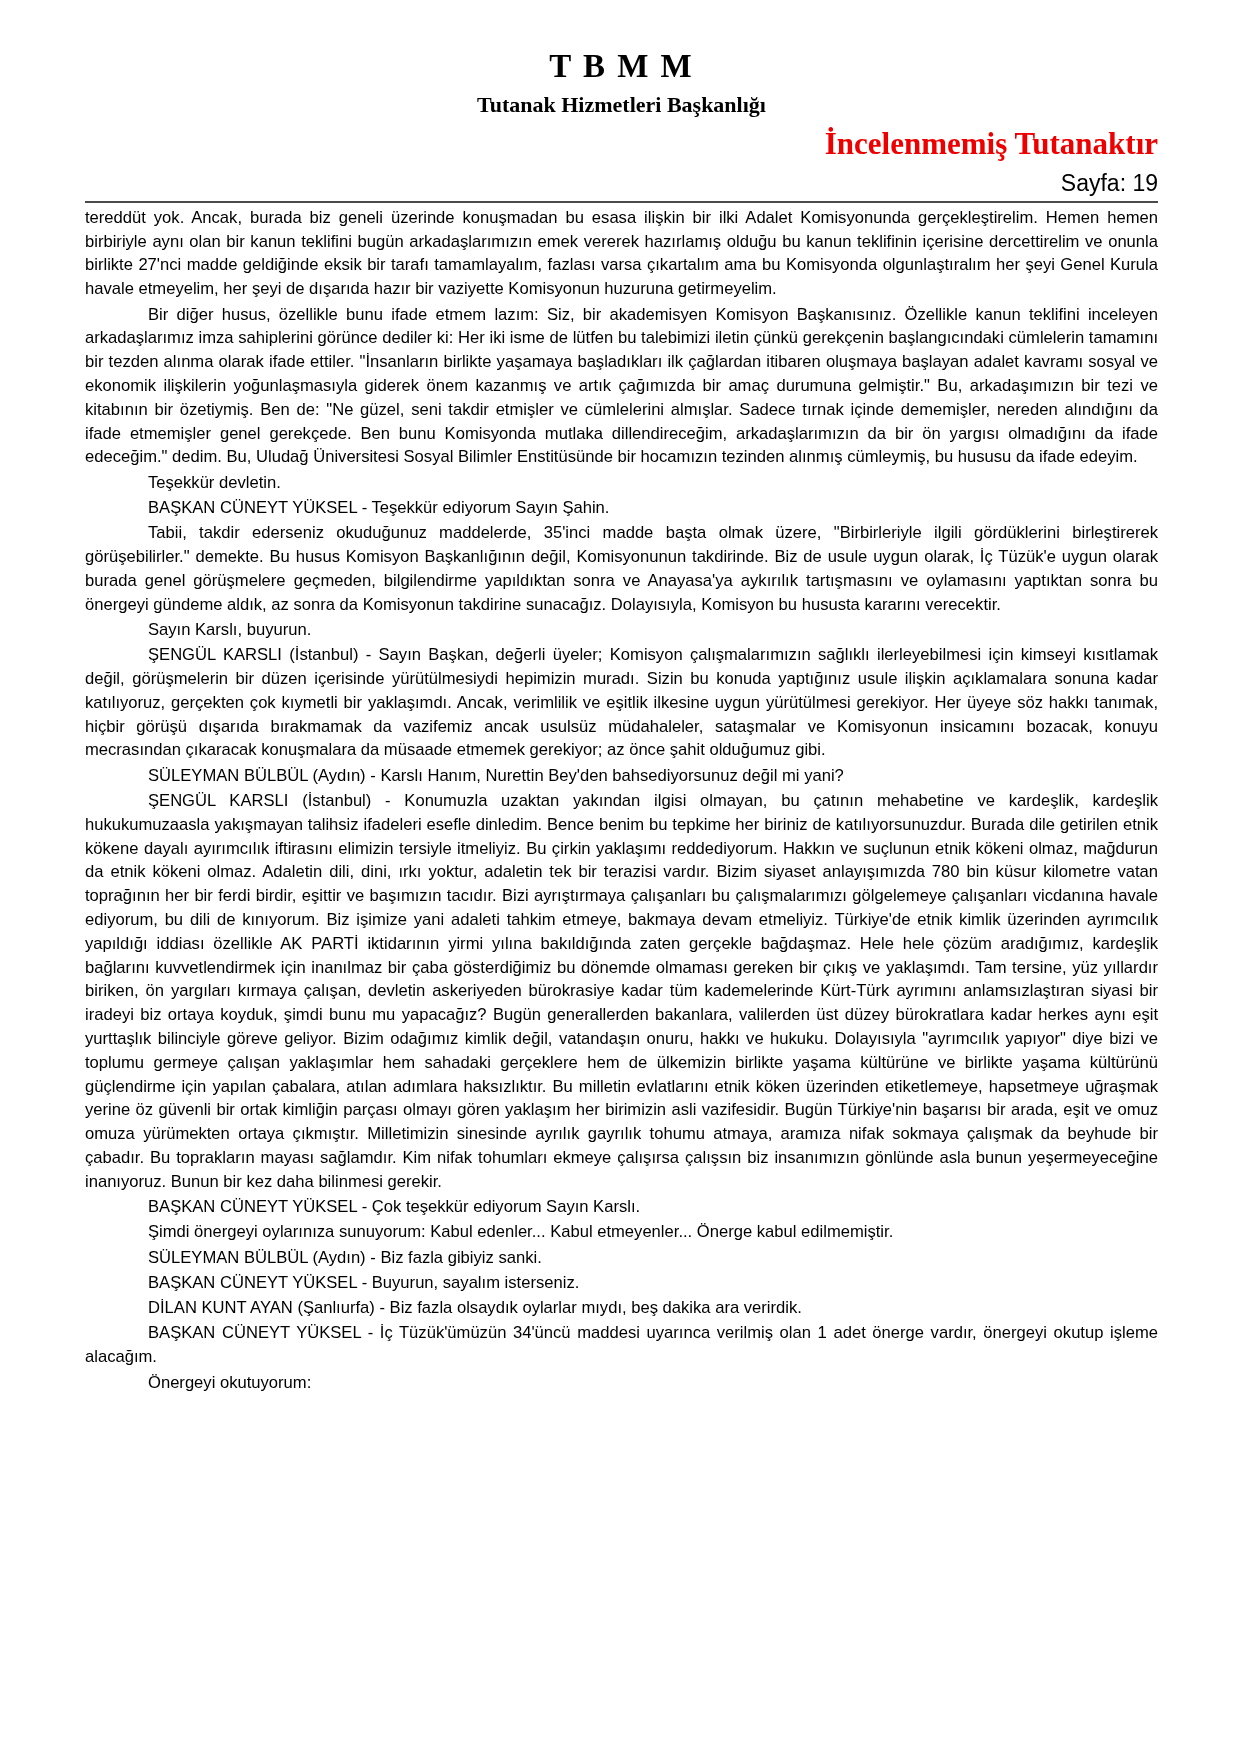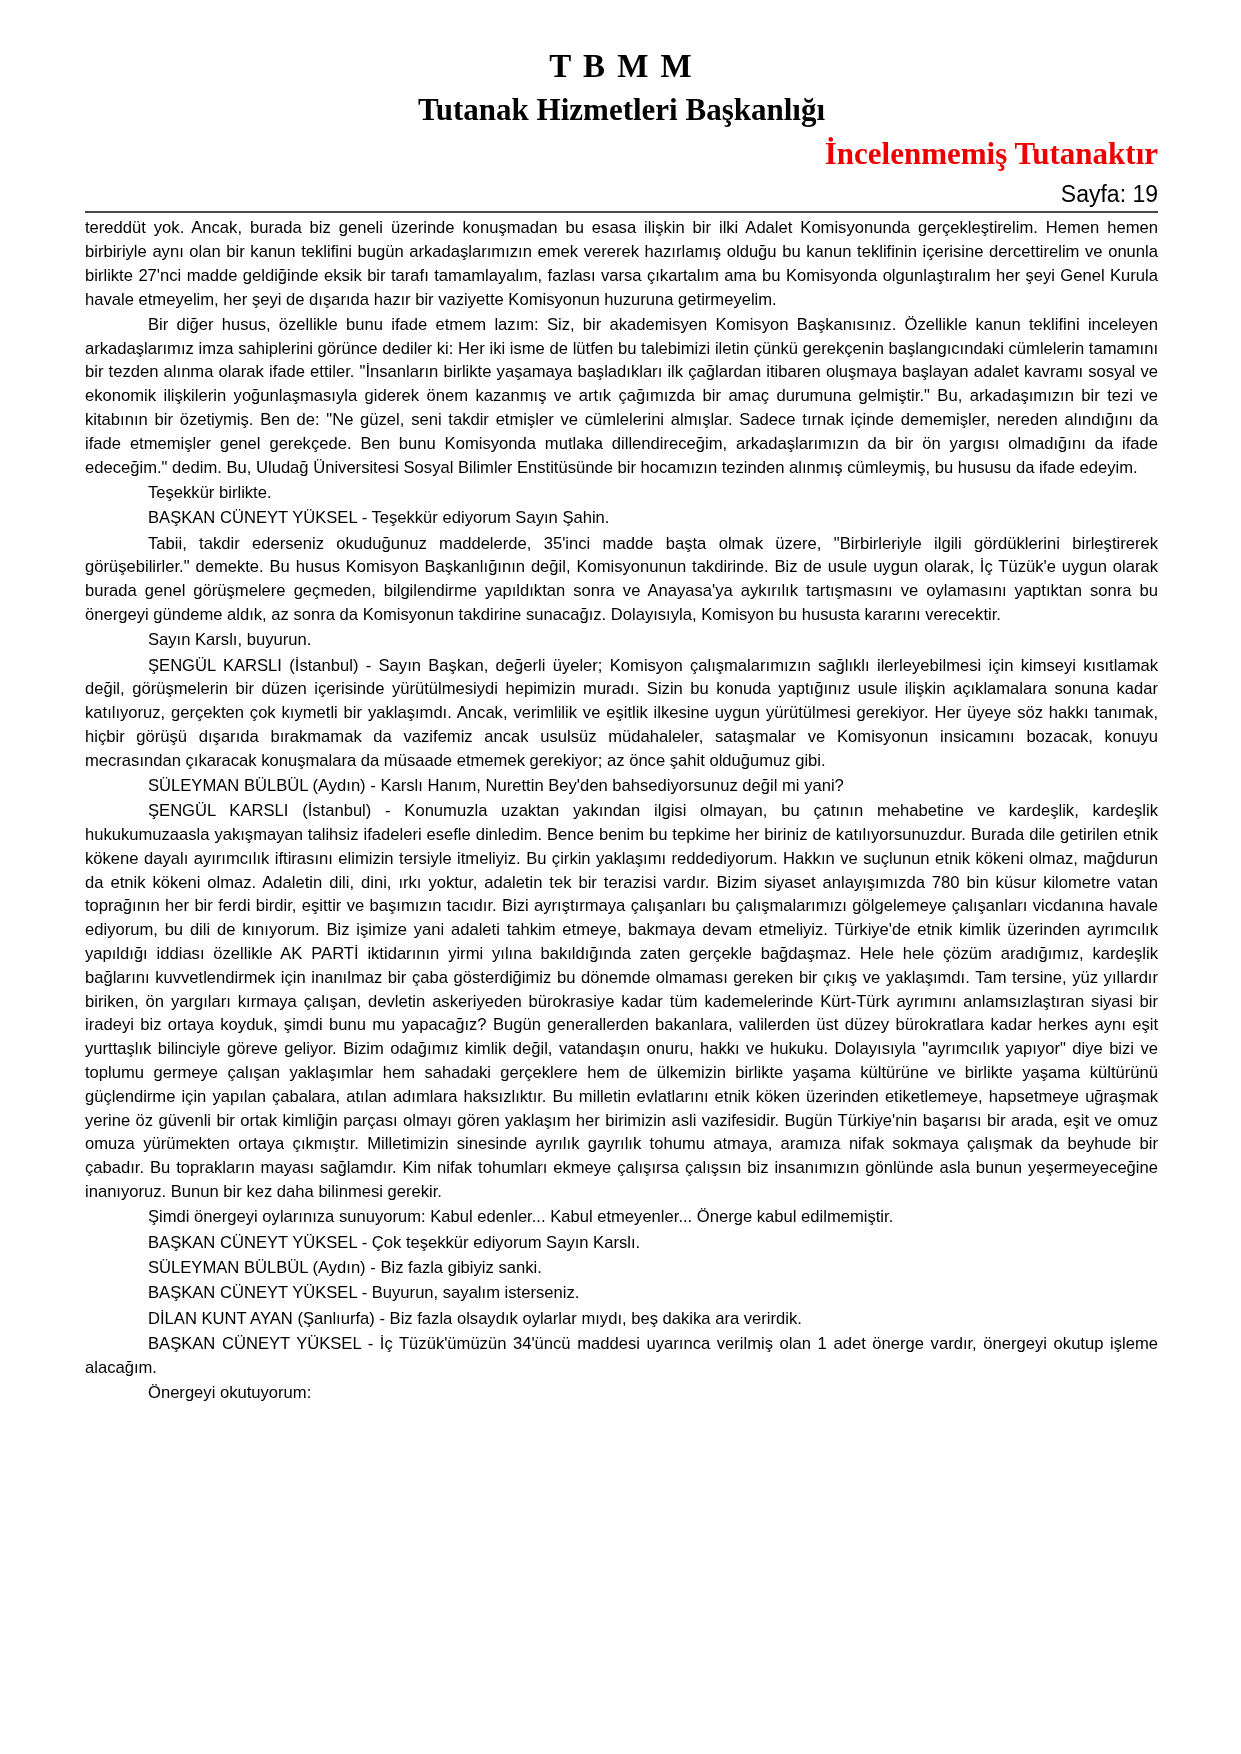--- a/index.html
+++ b/index.html
@@ -11,21 +11,21 @@
     box-sizing: border-box;
     padding: 40px 83px 0 85px;
     overflow: hidden;
   }
   .doc-header { text-align: center; font-family: "Liberation Serif", "DejaVu Serif", serif; color: #000000; }
   .doc-header .org {
     font-size: 33px; font-weight: bold; letter-spacing: 2px; line-height: 1.1;
     margin: 8px 0 8px 0;
   }
   .doc-header .dept {
-    font-size: 31px; font-weight: bold; line-height: 1.15;
+    font-size: 22px; font-weight: bold; line-height: 1.15;
     margin: 0 0 8px 0;
   }
   .doc-header .status {
     font-size: 31px; font-weight: bold; line-height: 1.15;
     color: #ee0000;
     margin: 0;
     text-align: right;
   }
   .page-number {
     text-align: right;
@@ -62,29 +62,29 @@
     <div class="status">İncelenmemiş Tutanaktır</div>
   </div>
 
   <div class="page-number">Sayfa: 19</div>
 
   <hr class="header-rule">
 
   <div class="body-text">
     <p>tereddüt yok. Ancak, burada biz geneli üzerinde konuşmadan bu esasa ilişkin bir ilki Adalet Komisyonunda gerçekleştirelim. Hemen hemen birbiriyle aynı olan bir kanun teklifini bugün arkadaşlarımızın emek vererek hazırlamış olduğu bu kanun teklifinin içerisine dercettirelim ve onunla birlikte 27'nci madde geldiğinde eksik bir tarafı tamamlayalım, fazlası varsa çıkartalım ama bu Komisyonda olgunlaştıralım her şeyi Genel Kurula havale etmeyelim, her şeyi de dışarıda hazır bir vaziyette Komisyonun huzuruna getirmeyelim.</p>
     <p class="ind">Bir diğer husus, özellikle bunu ifade etmem lazım: Siz, bir akademisyen Komisyon Başkanısınız. Özellikle kanun teklifini inceleyen arkadaşlarımız imza sahiplerini görünce dediler ki: Her iki isme de lütfen bu talebimizi iletin çünkü gerekçenin başlangıcındaki cümlelerin tamamını bir tezden alınma olarak ifade ettiler. "İnsanların birlikte yaşamaya başladıkları ilk çağlardan itibaren oluşmaya başlayan adalet kavramı sosyal ve ekonomik ilişkilerin yoğunlaşmasıyla giderek önem kazanmış ve artık çağımızda bir amaç durumuna gelmiştir." Bu, arkadaşımızın bir tezi ve kitabının bir özetiymiş. Ben de: "Ne güzel, seni takdir etmişler ve cümlelerini almışlar. Sadece tırnak içinde dememişler, nereden alındığını da ifade etmemişler genel gerekçede. Ben bunu Komisyonda mutlaka dillendireceğim, arkadaşlarımızın da bir ön yargısı olmadığını da ifade edeceğim." dedim. Bu, Uludağ Üniversitesi Sosyal Bilimler Enstitüsünde bir hocamızın tezinden alınmış cümleymiş, bu hususu da ifade edeyim.</p>
-    <p class="ind">Teşekkür birlikte.</p>
+    <p class="ind">Teşekkür devletin.</p>
     <p class="ind">BAŞKAN CÜNEYT YÜKSEL - Teşekkür ediyorum Sayın Şahin.</p>
     <p class="ind">Tabii, takdir ederseniz okuduğunuz maddelerde, 35'inci madde başta olmak üzere, "Birbirleriyle ilgili gördüklerini birleştirerek görüşebilirler." demekte. Bu husus Komisyon Başkanlığının değil, Komisyonunun takdirinde. Biz de usule uygun olarak, İç Tüzük'e uygun olarak burada genel görüşmelere geçmeden, bilgilendirme yapıldıktan sonra ve Anayasa'ya aykırılık tartışmasını ve oylamasını yaptıktan sonra bu önergeyi gündeme aldık, az sonra da Komisyonun takdirine sunacağız. Dolayısıyla, Komisyon bu hususta kararını verecektir.</p>
     <p class="ind">Sayın Karslı, buyurun.</p>
     <p class="ind">ŞENGÜL KARSLI (İstanbul) - Sayın Başkan, değerli üyeler; Komisyon çalışmalarımızın sağlıklı ilerleyebilmesi için kimseyi kısıtlamak değil, görüşmelerin bir düzen içerisinde yürütülmesiydi hepimizin muradı. Sizin bu konuda yaptığınız usule ilişkin açıklamalara sonuna kadar katılıyoruz, gerçekten çok kıymetli bir yaklaşımdı. Ancak, verimlilik ve eşitlik ilkesine uygun yürütülmesi gerekiyor. Her üyeye söz hakkı tanımak, hiçbir görüşü dışarıda bırakmamak da vazifemiz ancak usulsüz müdahaleler, sataşmalar ve Komisyonun insicamını bozacak, konuyu mecrasından çıkaracak konuşmalara da müsaade etmemek gerekiyor; az önce şahit olduğumuz gibi.</p>
     <p class="ind">SÜLEYMAN BÜLBÜL (Aydın) - Karslı Hanım, Nurettin Bey'den bahsediyorsunuz değil mi yani?</p>
     <p class="ind">ŞENGÜL KARSLI (İstanbul) - Konumuzla uzaktan yakından ilgisi olmayan, bu çatının mehabetine ve kardeşlik, kardeşlik hukukumuzaasla yakışmayan talihsiz ifadeleri esefle dinledim. Bence benim bu tepkime her biriniz de katılıyorsunuzdur. Burada dile getirilen etnik kökene dayalı ayırımcılık iftirasını elimizin tersiyle itmeliyiz. Bu çirkin yaklaşımı reddediyorum. Hakkın ve suçlunun etnik kökeni olmaz, mağdurun da etnik kökeni olmaz. Adaletin dili, dini, ırkı yoktur, adaletin tek bir terazisi vardır. Bizim siyaset anlayışımızda 780 bin küsur kilometre vatan toprağının her bir ferdi birdir, eşittir ve başımızın tacıdır. Bizi ayrıştırmaya çalışanları bu çalışmalarımızı gölgelemeye çalışanları vicdanına havale ediyorum, bu dili de kınıyorum. Biz işimize yani adaleti tahkim etmeye, bakmaya devam etmeliyiz. Türkiye'de etnik kimlik üzerinden ayrımcılık yapıldığı iddiası özellikle AK PARTİ iktidarının yirmi yılına bakıldığında zaten gerçekle bağdaşmaz. Hele hele çözüm aradığımız, kardeşlik bağlarını kuvvetlendirmek için inanılmaz bir çaba gösterdiğimiz bu dönemde olmaması gereken bir çıkış ve yaklaşımdı. Tam tersine, yüz yıllardır biriken, ön yargıları kırmaya çalışan, devletin askeriyeden bürokrasiye kadar tüm kademelerinde Kürt-Türk ayrımını anlamsızlaştıran siyasi bir iradeyi biz ortaya koyduk, şimdi bunu mu yapacağız? Bugün generallerden bakanlara, valilerden üst düzey bürokratlara kadar herkes aynı eşit yurttaşlık bilinciyle göreve geliyor. Bizim odağımız kimlik değil, vatandaşın onuru, hakkı ve hukuku. Dolayısıyla "ayrımcılık yapıyor" diye bizi ve toplumu germeye çalışan yaklaşımlar hem sahadaki gerçeklere hem de ülkemizin birlikte yaşama kültürüne ve birlikte yaşama kültürünü güçlendirme için yapılan çabalara, atılan adımlara haksızlıktır. Bu milletin evlatlarını etnik köken üzerinden etiketlemeye, hapsetmeye uğraşmak yerine öz güvenli bir ortak kimliğin parçası olmayı gören yaklaşım her birimizin asli vazifesidir. Bugün Türkiye'nin başarısı bir arada, eşit ve omuz omuza yürümekten ortaya çıkmıştır. Milletimizin sinesinde ayrılık gayrılık tohumu atmaya, aramıza nifak sokmaya çalışmak da beyhude bir çabadır. Bu toprakların mayası sağlamdır. Kim nifak tohumları ekmeye çalışırsa çalışsın biz insanımızın gönlünde asla bunun yeşermeyeceğine inanıyoruz. Bunun bir kez daha bilinmesi gerekir.</p>
+    <p class="ind">BAŞKAN CÜNEYT YÜKSEL - Çok teşekkür ediyorum Sayın Karslı.</p>
     <p class="ind">Şimdi önergeyi oylarınıza sunuyorum: Kabul edenler... Kabul etmeyenler... Önerge kabul edilmemiştir.</p>
-    <p class="ind">BAŞKAN CÜNEYT YÜKSEL - Çok teşekkür ediyorum Sayın Karslı.</p>
     <p class="ind">SÜLEYMAN BÜLBÜL (Aydın) - Biz fazla gibiyiz sanki.</p>
     <p class="ind">BAŞKAN CÜNEYT YÜKSEL - Buyurun, sayalım isterseniz.</p>
     <p class="ind">DİLAN KUNT AYAN (Şanlıurfa) - Biz fazla olsaydık oylarlar mıydı, beş dakika ara verirdik.</p>
     <p class="ind">BAŞKAN CÜNEYT YÜKSEL - İç Tüzük'ümüzün 34'üncü maddesi uyarınca verilmiş olan 1 adet önerge vardır, önergeyi okutup işleme alacağım.</p>
     <p class="ind">Önergeyi okutuyorum:</p>
   </div>
 
 </div>
 
 </body></html>

